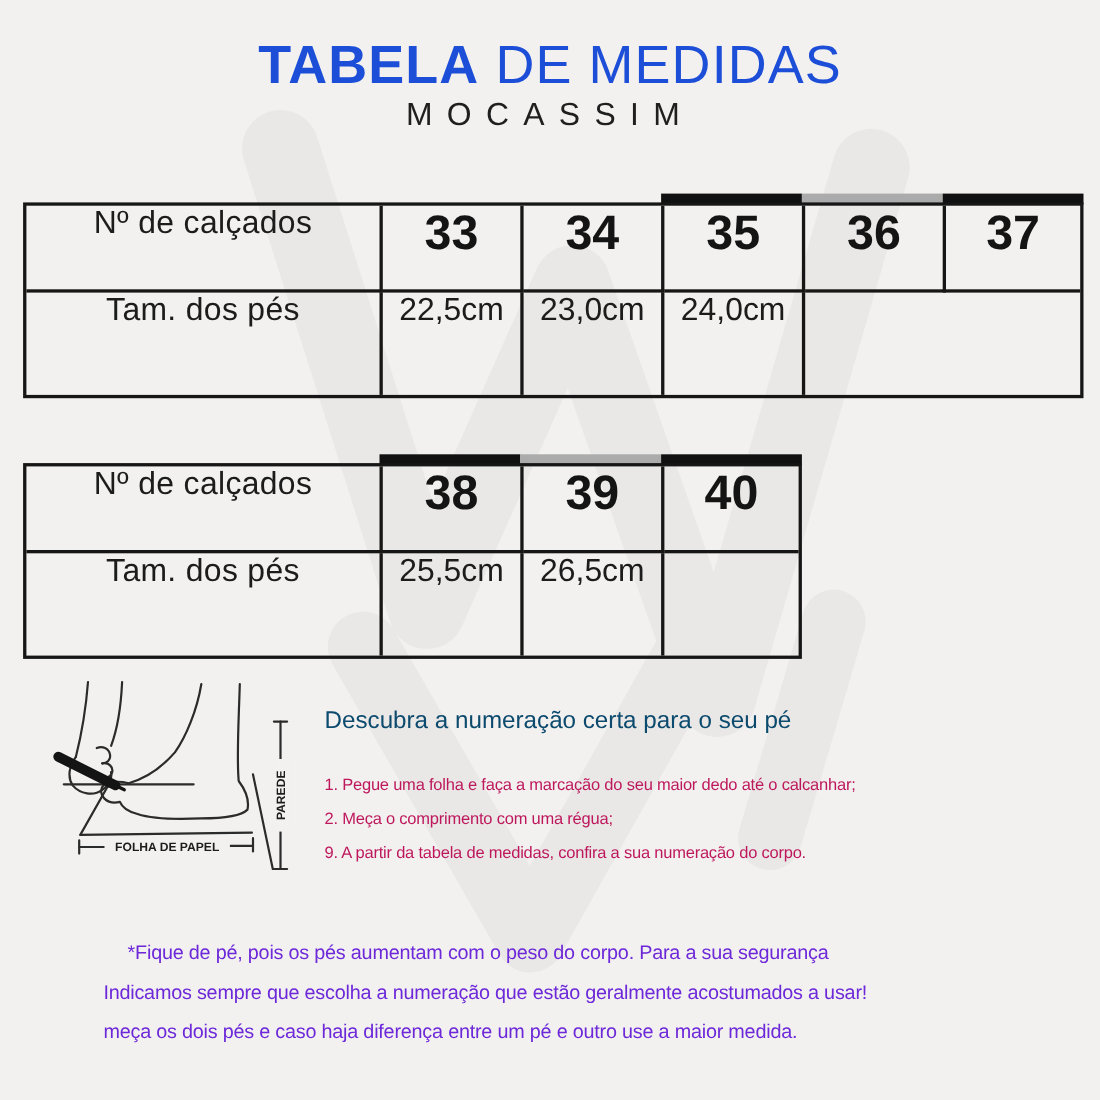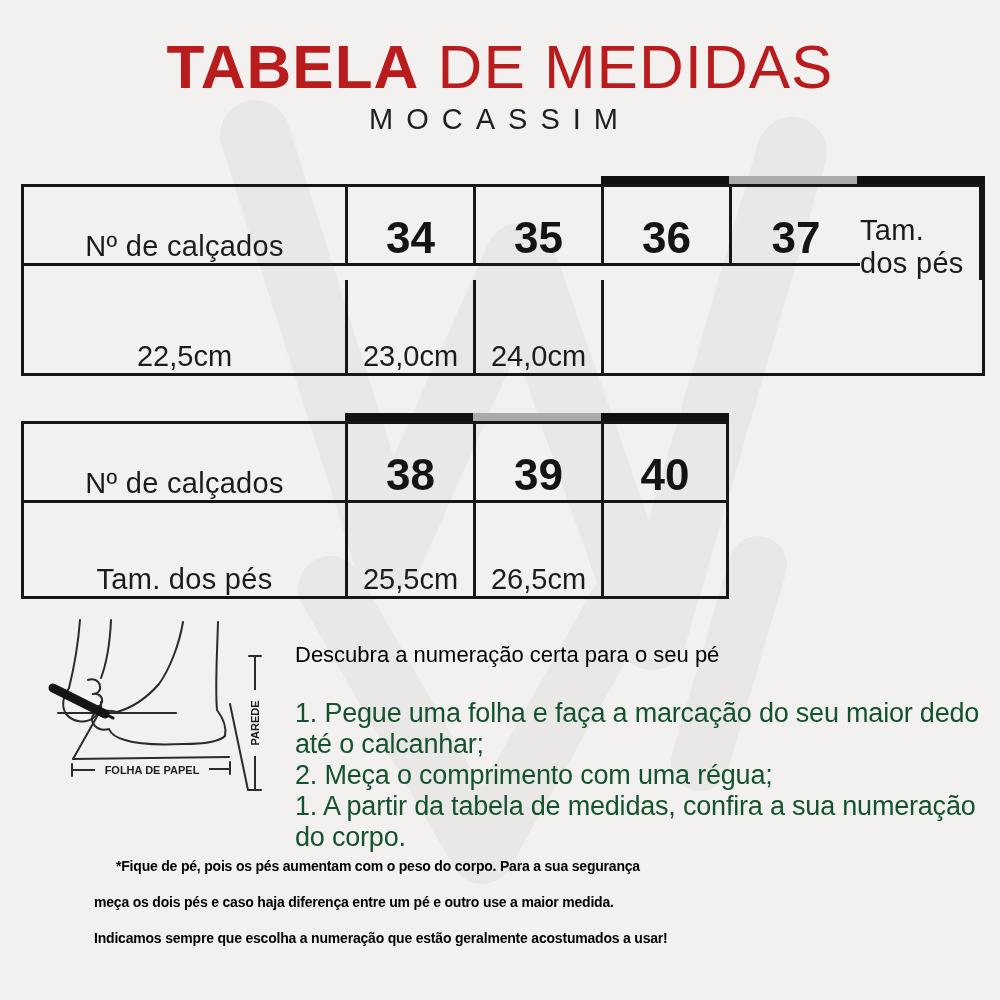--- a/index.html
+++ b/index.html
@@ -5,56 +5,56 @@
   html,body{margin:0;padding:0;}
   body{width:1000px;height:1000px;overflow:hidden;background:#f2f1ef;
        font-family:"Liberation Sans", sans-serif;color:#1a1a1a;}
   .page{position:relative;width:1000px;height:1000px;overflow:hidden;background:#f2f1ef;}
 
   
   .watermark{position:absolute;inset:0;z-index:0;pointer-events:none;}
 
   
   .header{position:absolute;top:34px;left:0;width:1000px;text-align:center;z-index:2;}
-  .title{font-size:62px;line-height:1.05;letter-spacing:1px;color:#b91c1c;white-space:nowrap;}
+  .title{font-size:49px;line-height:1.05;letter-spacing:1px;color:#1d4ed8;white-space:nowrap;}
   .title .bold{font-weight:700;}
   .title .light{font-weight:400;}
   .subtitle{margin-top:4px;font-size:29px;font-weight:400;letter-spacing:13px;color:#1f1f1f;}
 
   
   .tbl-wrap{position:absolute;z-index:2;}
   .tbl-wrap.t1{left:21px;top:176px;width:964px;}
   .tbl-wrap.t2{left:21px;top:413px;width:708px;}
   .colbar{position:absolute;top:0;height:10px;}
   .bar-black{background:#111111;}
   .bar-gray{background:#ababab;}
   .size-table{position:relative;margin-top:8px;display:grid;border:3px solid #161616;background:transparent;}
   .t1 .size-table{grid-template-columns:324px 128px 128px 128px 128px 122px;}
   .t2 .size-table{grid-template-columns:324px 128px 128px 122px;}
-  .cell{display:flex;align-items:flex-end;justify-content:center;
+  .cell{display:flex;align-items:flex-start;justify-content:center;
         border-right:3px solid #161616;border-bottom:3px solid #161616;height:76px;}
   .cell.r1{height:76px;}
   .cell.r2{height:93px;border-bottom:none;}
   .cell.last{border-right:none;}
   .row-label{font-size:29px;font-weight:500;letter-spacing:0.3px;color:#1c1c1c;}
   .size-num{font-size:44px;font-weight:700;color:#141414;}
   .cm-val{font-size:29px;font-weight:500;color:#1c1c1c;}
 
   
   .diagram{position:absolute;left:33px;top:618px;z-index:2;}
   .diag-label{font-family:"Liberation Sans",sans-serif;font-weight:700;}
 
   
   .instructions{position:absolute;left:295px;top:642px;width:690px;z-index:2;}
-  .instructions .heading{font-size:22px;font-weight:400;color:#000000;margin:0 0 30px 0;}
-  .instructions .step{font-size:27px;line-height:31px;margin:0;color:#14532d;letter-spacing:-0.2px;}
+  .instructions .heading{font-size:22px;font-weight:400;color:#0c4a6e;margin:0 0 30px 0;}
+  .instructions .step{font-size:15px;line-height:31px;margin:0;color:#be185d;letter-spacing:-0.2px;}
 
   
   .footer{position:absolute;left:94px;top:848px;width:880px;z-index:2;}
-  .footer p{margin:0;font-size:14px;line-height:36px;color:#000000;letter-spacing:-0.2px;font-weight:bold;}
+  .footer p{margin:0;font-size:18px;line-height:36px;color:#6d28d9;letter-spacing:-0.2px;}
   .footer p.first{text-indent:22px;}
 </style>
 </head>
 <body>
 
 <div class="page">
 
   <svg class="watermark" width="1000" height="1000" viewBox="0 0 1000 1000" aria-hidden="true">
     <g fill="none" stroke="#e9e8e6" stroke-width="70" stroke-linecap="round" stroke-linejoin="round">
       <polyline points="255,135 388,555 520,258 652,635 792,152"></polyline>
@@ -68,20 +68,23 @@
     <div class="subtitle">MOCASSIM</div>
   </div>
 
   <div class="tbl-wrap t1">
     <div class="colbar bar-black" style="left:580px;width:128px;"></div>
     <div class="colbar bar-gray" style="left:708px;width:128px;"></div>
     <div class="colbar bar-black" style="left:836px;width:128px;"></div>
     <div class="size-table">
       <div class="cell r1">
           <span class="row-label">Nº de calçados</span>
+        </div>
+      <div class="cell r1">
+          <span class="size-num">33</span>
         </div>
       <div class="cell r1">
           <span class="size-num">34</span>
         </div>
       <div class="cell r1">
           <span class="size-num">35</span>
         </div>
       <div class="cell r1">
           <span class="size-num">36</span>
         </div>
@@ -163,22 +166,22 @@
     <rect x="62" y="145" width="114" height="14" fill="#f2f1ef"></rect>
     <text x="119" y="156" text-anchor="middle" font-size="11" class="diag-label" fill="#1c1c1c">FOLHA DE PAPEL</text>
     <rect x="215" y="72" width="14" height="66" fill="#f2f1ef"></rect>
     <text transform="translate(226,105) rotate(-90)" text-anchor="middle" font-size="11" class="diag-label" fill="#1c1c1c">PAREDE</text>
   </svg>
 
   <div class="instructions">
     <p class="heading">Descubra a numeração certa para o seu pé</p>
     <p class="step">1. Pegue uma folha e faça a marcação do seu maior dedo até o calcanhar;</p>
     <p class="step">2. Meça o comprimento com uma régua;</p>
-    <p class="step">1. A partir da tabela de medidas, confira a sua numeração do corpo.</p>
+    <p class="step">9. A partir da tabela de medidas, confira a sua numeração do corpo.</p>
   </div>
 
   <div class="footer">
     <p class="first">*Fique de pé, pois os pés aumentam com o peso do corpo. Para a sua segurança</p>
+    <p>Indicamos sempre que escolha a numeração que estão geralmente acostumados a usar!</p>
     <p>meça os dois pés e caso haja diferença entre um pé e outro use a maior medida.</p>
-    <p>Indicamos sempre que escolha a numeração que estão geralmente acostumados a usar!</p>
   </div>
 
 </div>
 
 </body></html>

